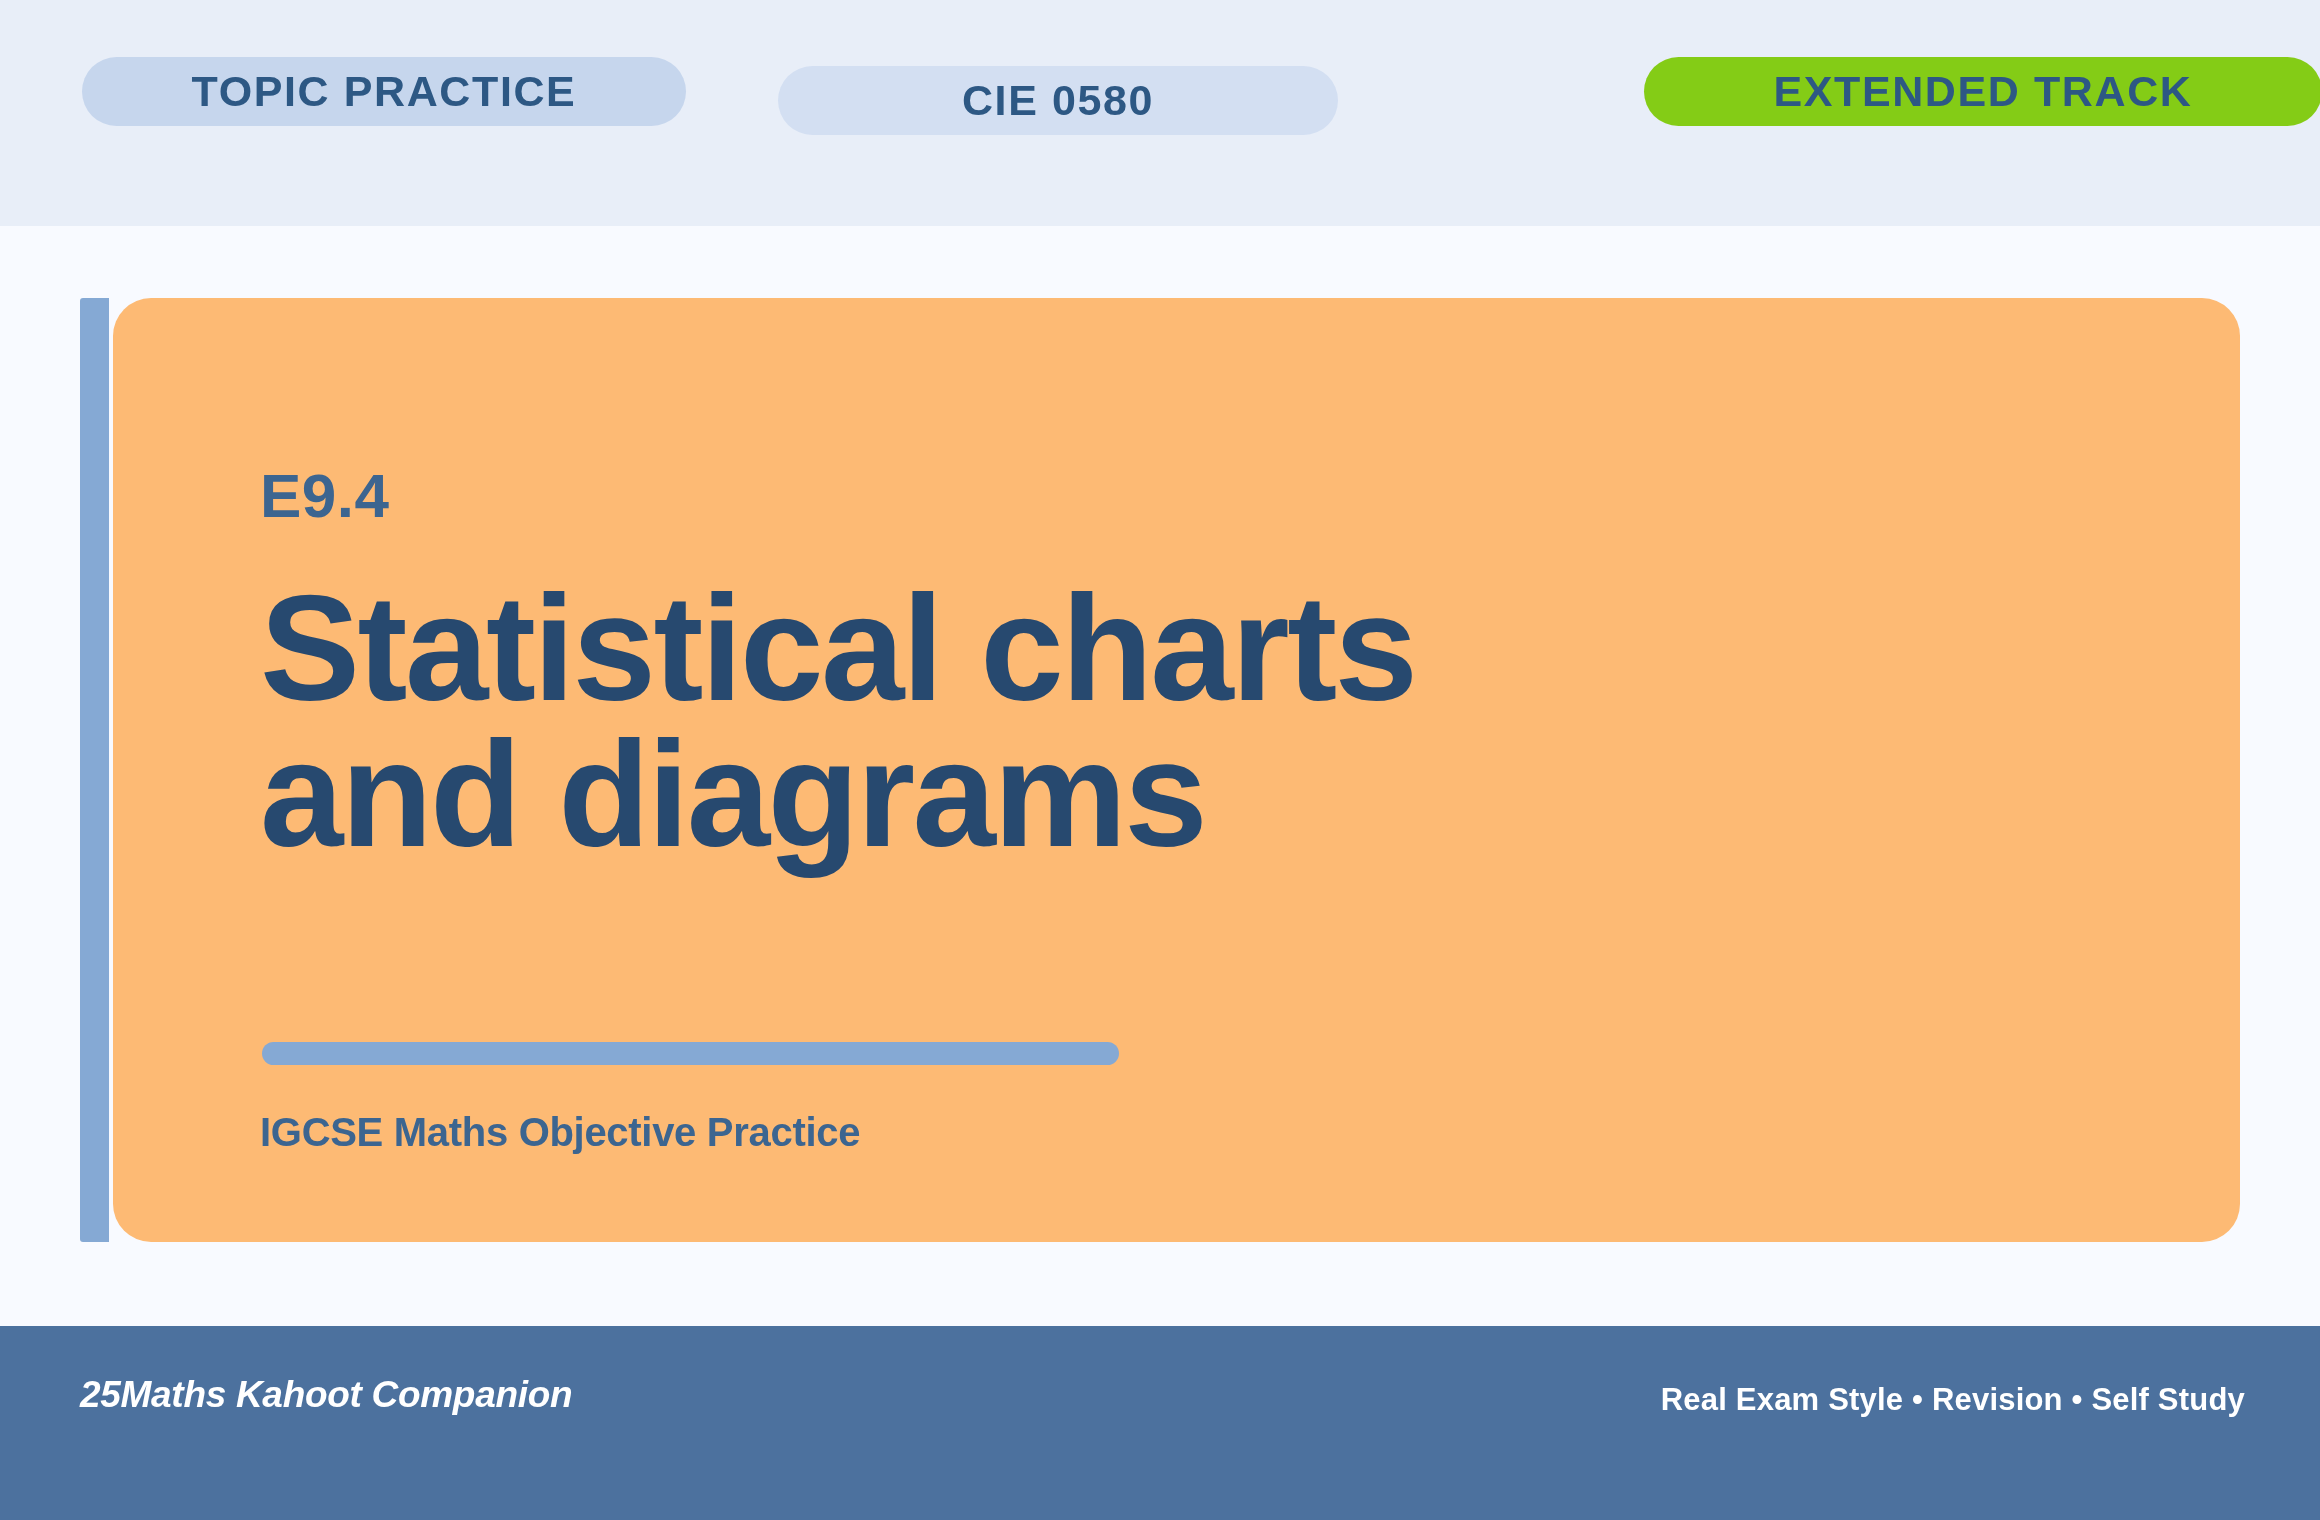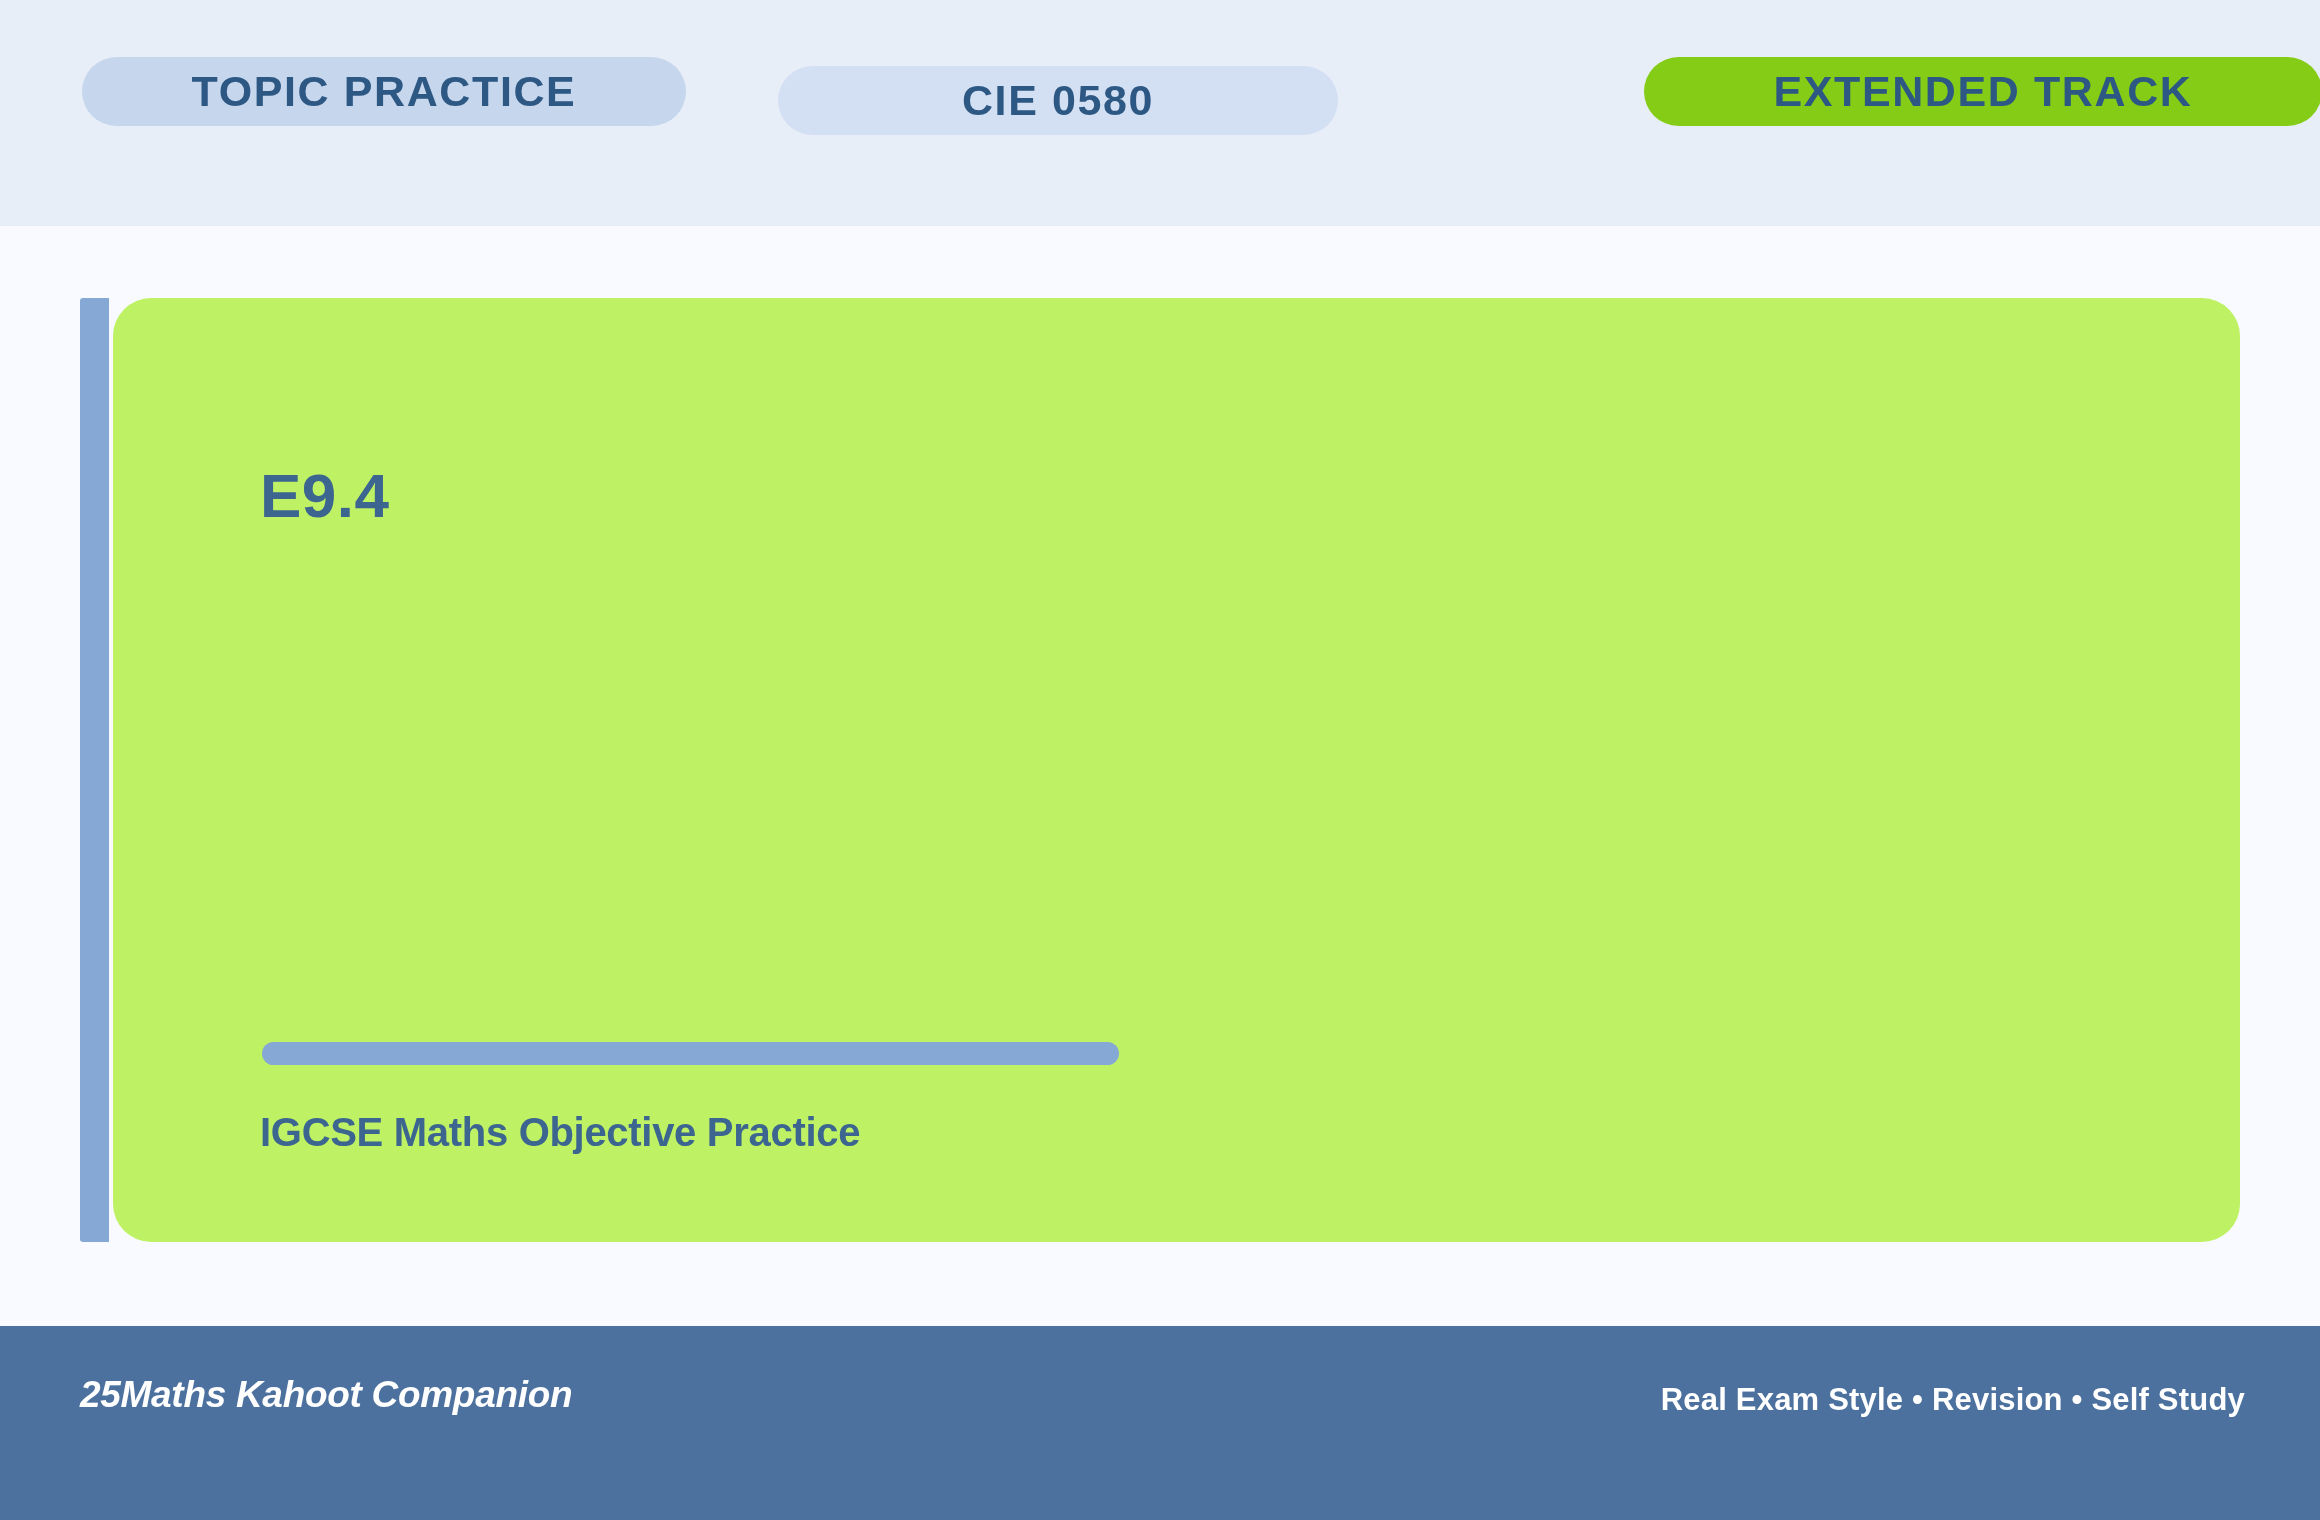--- a/index.html
+++ b/index.html
@@ -73,21 +73,21 @@
     height: 944px;
     background: #85a9d4;
     border-radius: 3px 0 0 3px;
   }
   .card {
     position: absolute;
     left: 33px;
     top: 0;
     width: 2127px;
     height: 944px;
-    background: #bef264;
+    background: #fdba74;
     border-radius: 38px;
     box-sizing: border-box;
   }
   .card-inner {
     position: absolute;
     left: 147px;
     top: 0;
     width: 1900px;
     height: 944px;
   }
@@ -190,20 +190,24 @@
   </div>
 </div>
 
 <div class="card-wrap">
   <div class="card-accent"></div>
   <div class="card">
     <div class="card-inner">
 
       <div class="code-label">E9.4</div>
 
+      <div class="title">
+        <span class="title-line">Statistical charts</span>
+        <span class="title-line">and diagrams</span>
+      </div>
 
       <div class="divider"></div>
 
       <div class="subtitle">IGCSE Maths Objective Practice</div>
 
     </div>
   </div>
 </div>
 
 <div class="footer">

